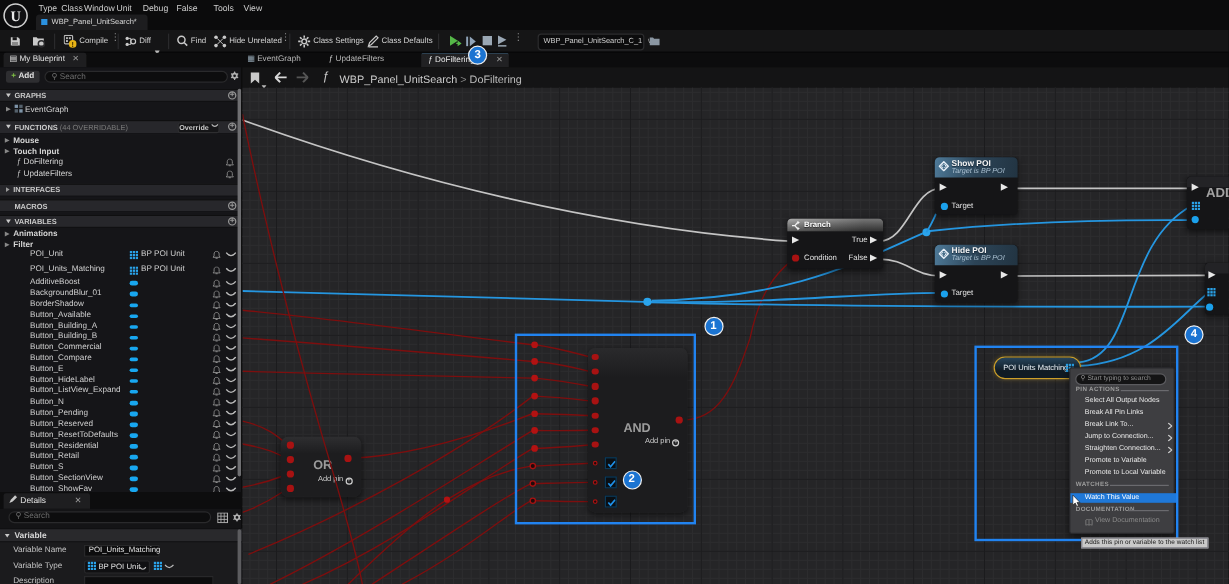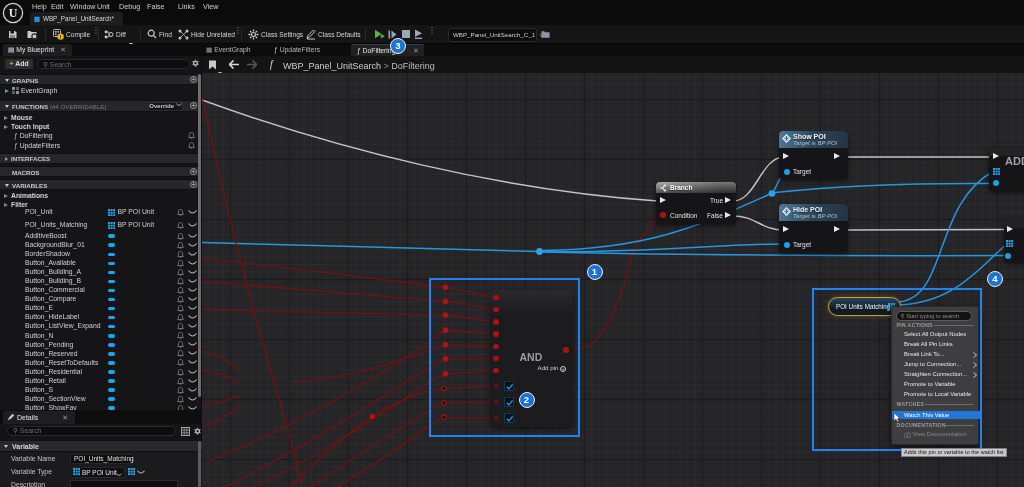--- a/index.html
+++ b/index.html
@@ -62,27 +62,27 @@
         <rect x="5.2" y="5.2" width="2" height="2"></rect>
 </g>
     </defs>
   </svg>
 
 <div id="titlebar">
   <svg class="abs" style="left:2px;top:2px" width="22" height="22" viewBox="0 0 22 22">
     <circle cx="11" cy="11" r="9.6" fill="#101012" stroke="#cfcfcf" stroke-width="1.3"></circle>
     <text x="11" y="15.2" font-size="12" font-weight="bold" fill="#e8e8e8" text-anchor="middle" font-family="Liberation Serif,serif">U</text>
   </svg>
-  <span class="menu" style="left:32px">Help</span>
-  <span class="menu" style="left:51px">Edit</span>
+  <span class="menu" style="left:32px">Type</span>
+  <span class="menu" style="left:51px">Class</span>
   <span class="menu" style="left:70px">Window</span>
   <span class="menu" style="left:97px">Unit</span>
   <span class="menu" style="left:119px">Debug</span>
   <span class="menu" style="left:147px">False</span>
-  <span class="menu" style="left:178px">Links</span>
+  <span class="menu" style="left:178px">Tools</span>
   <span class="menu" style="left:203px">View</span>
   <div id="assettab"><span style="color:#2d9bf0;font-weight:bold;margin:0 3px 0 4px">▦</span>WBP_Panel_UnitSearch* <span style="color:#aaa;margin-left:2px">✕</span></div>
 </div>
 
 <div id="toolbar">
   <svg class="abs" style="left:8px;top:5px" width="9" height="9" viewBox="0 0 9 9">
       <path d="M1,1h6l1.5,1.5V8H1z" fill="#c9c9c9"></path>
       <rect x="2.5" y="1" width="3.5" height="2.5" fill="#151516"></rect>
       <rect x="2" y="5" width="5" height="3" fill="#8a8a8a"></rect>
     </svg>
@@ -564,20 +564,29 @@
 <span class="abs" style="left:16px;top:8px;font-size:11px;font-weight:bold;color:#a2a2a2">ADD</span>
 </div>
 <div class="node" style="left:802px;top:146px;width:31px;height:43px">
 <div style="height:9px;border-radius:4px 4px 0 0;background:#232326"></div>
 <span class="execpin" style="left:3.0px;top:6.7px;border-left-color:#e8e8e8"></span>
 <svg class="abs" style="left:2px;top:21.3px" width="7.2" height="7.2" viewBox="0 0 7.2 7.2">
         <use href="#grid3" fill="#2aa2e8"></use>
       </svg>
 <span class="bluepin" style="left:1px;top:33.5px"></span>
 </div>
+<div class="node" style="left:32px;top:291px;width:67px;height:50px;background:linear-gradient(180deg,#2e2e30,#1d1d1f 28%);border-radius:6px">
+<span class="redpin" style="left:5.2px;top:4.2px;background:#a81212"></span>
+      <span class="redpin" style="left:5.2px;top:16.2px;background:#a81212"></span>
+      <span class="redpin" style="left:5.2px;top:28.2px;background:#a81212"></span>
+      <span class="redpin" style="left:5.2px;top:40.2px;background:#a81212"></span>
+<span class="redpin" style="left:53.2px;top:15.2px;background:#a81212"></span>
+<span class="abs" style="left:27px;top:17.5px;font-size:10.5px;font-weight:bold;color:#9c9c9c">OR</span>
+<span class="abs" style="left:31px;top:31.5px;font-size:6.2px;color:#cfcfcf">Add pin <span style="display:inline-block;width:6px;height:6px;border:1px solid #cfcfcf;border-radius:50%;font-size:5.5px;line-height:4px;text-align:center;vertical-align:-1px">+</span></span>
+</div>
 <div class="node" style="left:287.5px;top:217px;width:83.5px;height:137px;background:linear-gradient(180deg,#2a2a2c,#1c1c1e 18%);border-radius:6px">
 <span class="redpin" style="left:3.7px;top:4.7px;background:#a81212"></span>
       <span class="redpin" style="left:3.7px;top:16.9px;background:#a81212"></span>
       <span class="redpin" style="left:3.7px;top:29.1px;background:#a81212"></span>
       <span class="redpin" style="left:3.7px;top:41.3px;background:#a81212"></span>
       <span class="redpin" style="left:3.7px;top:53.5px;background:#a81212"></span>
       <span class="redpin" style="left:3.7px;top:65.7px;background:#a81212"></span>
       <span class="redpin" style="left:3.7px;top:77.9px;background:#a81212"></span>
       <span class="redpin" style="left:4.2px;top:93.7px;background:#1c0909;width:4.6px;height:4.6px;border:1.1px solid #a81212"></span>
       <span class="redpin" style="left:4.2px;top:109.7px;background:#1c0909;width:4.6px;height:4.6px;border:1.1px solid #a81212"></span>

